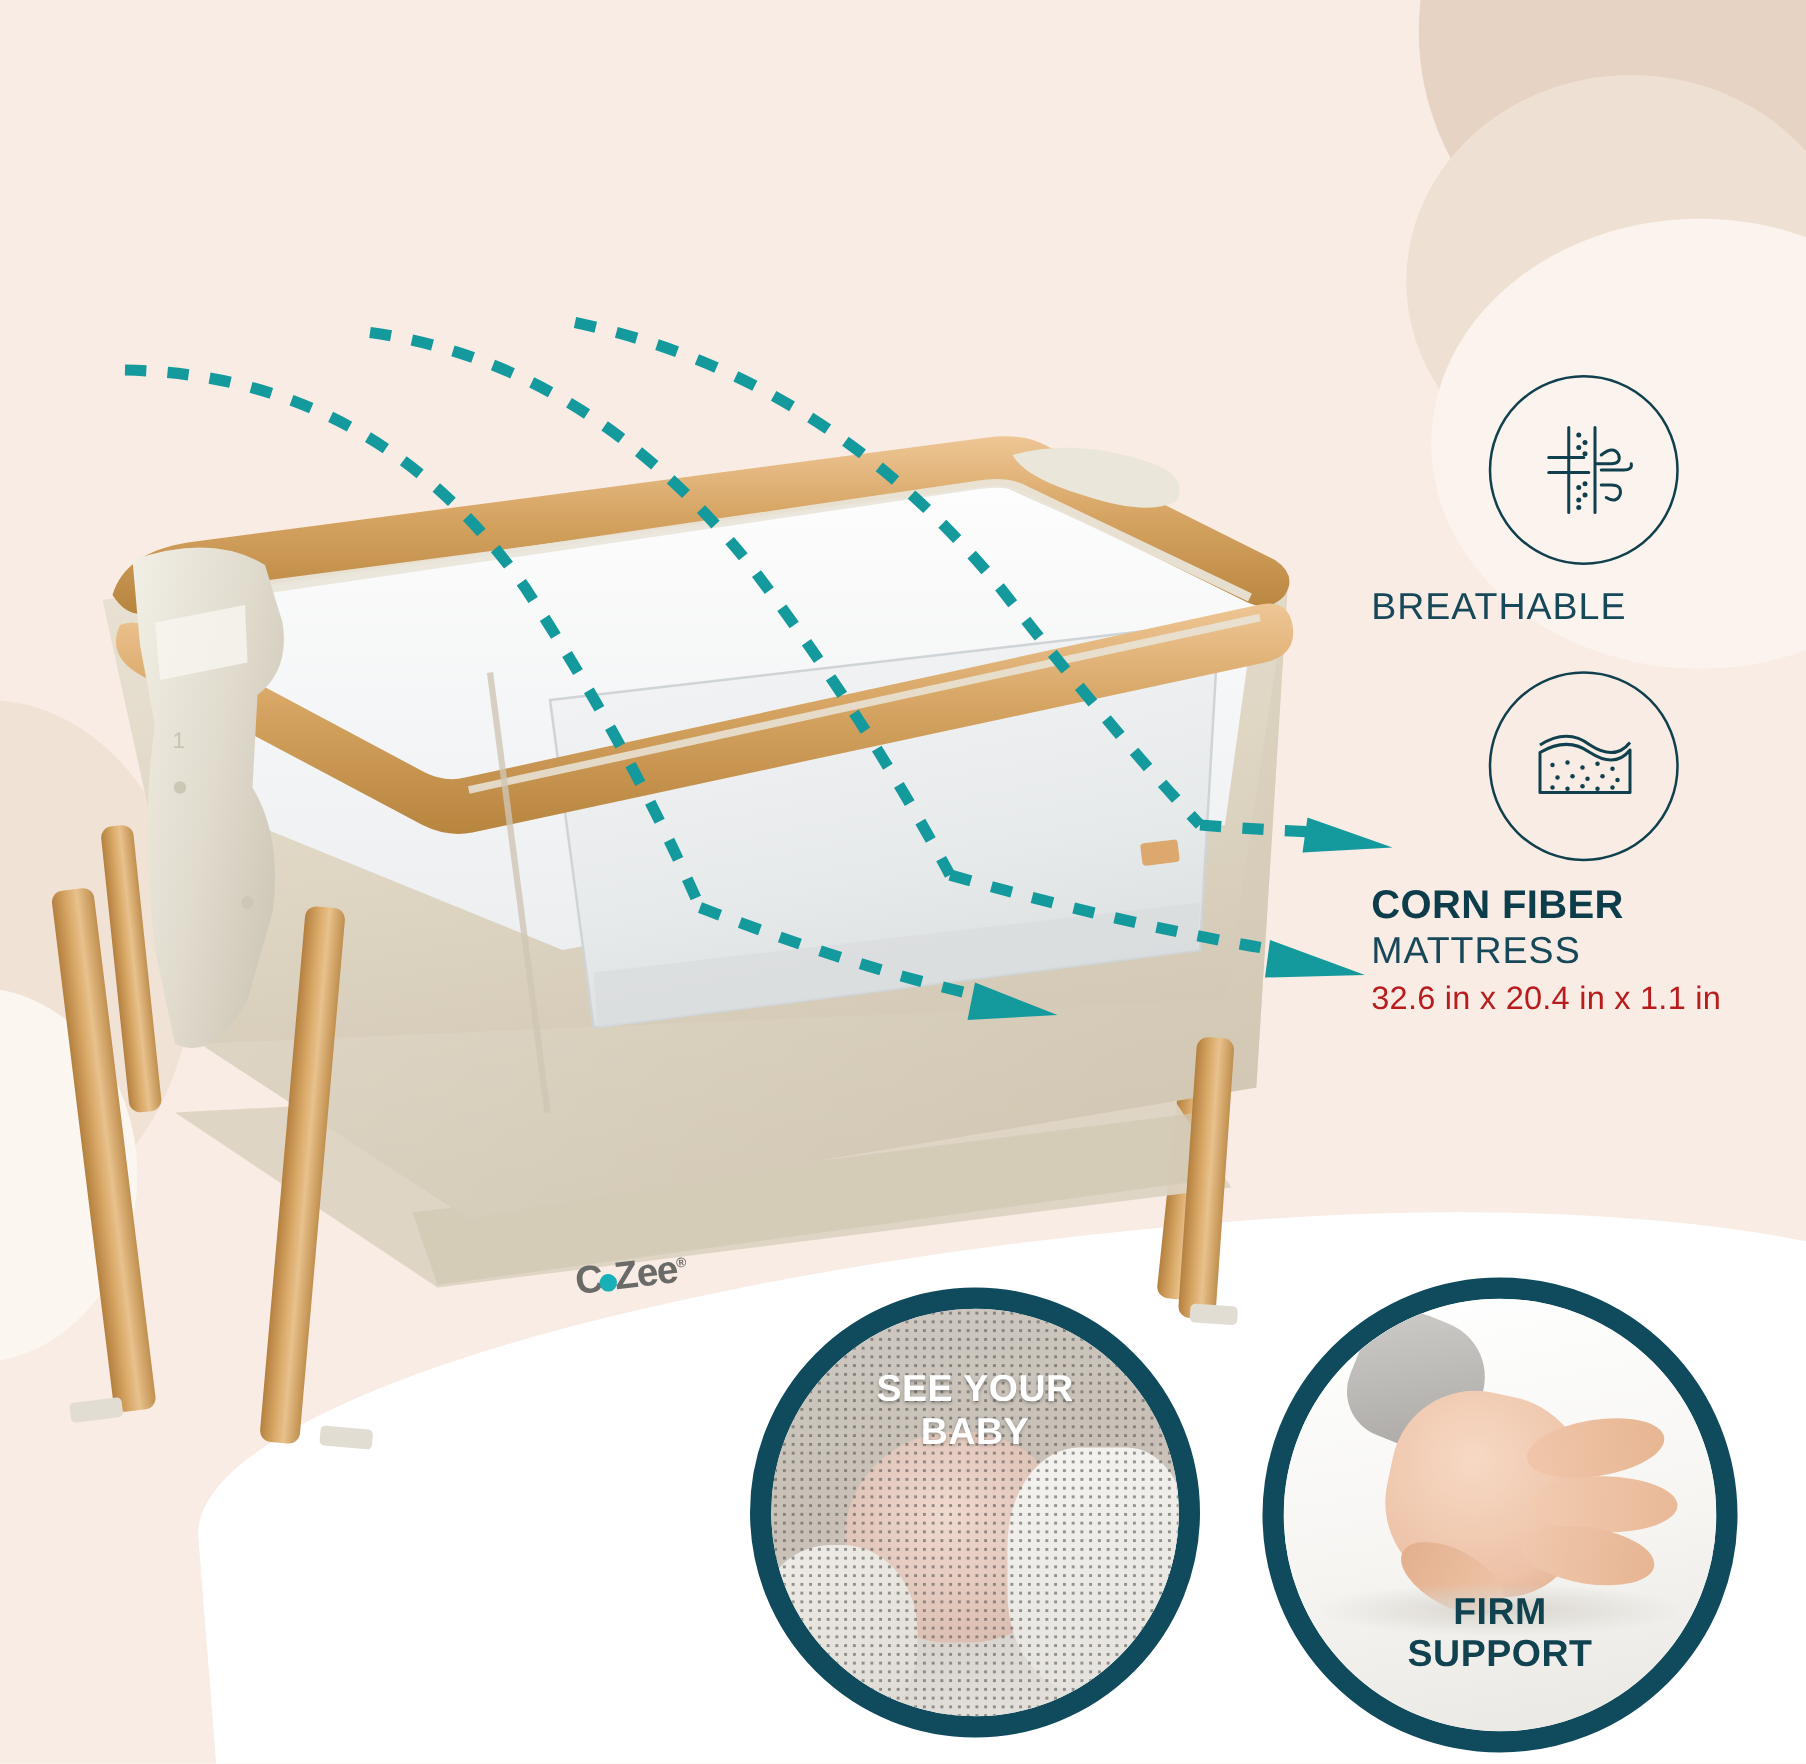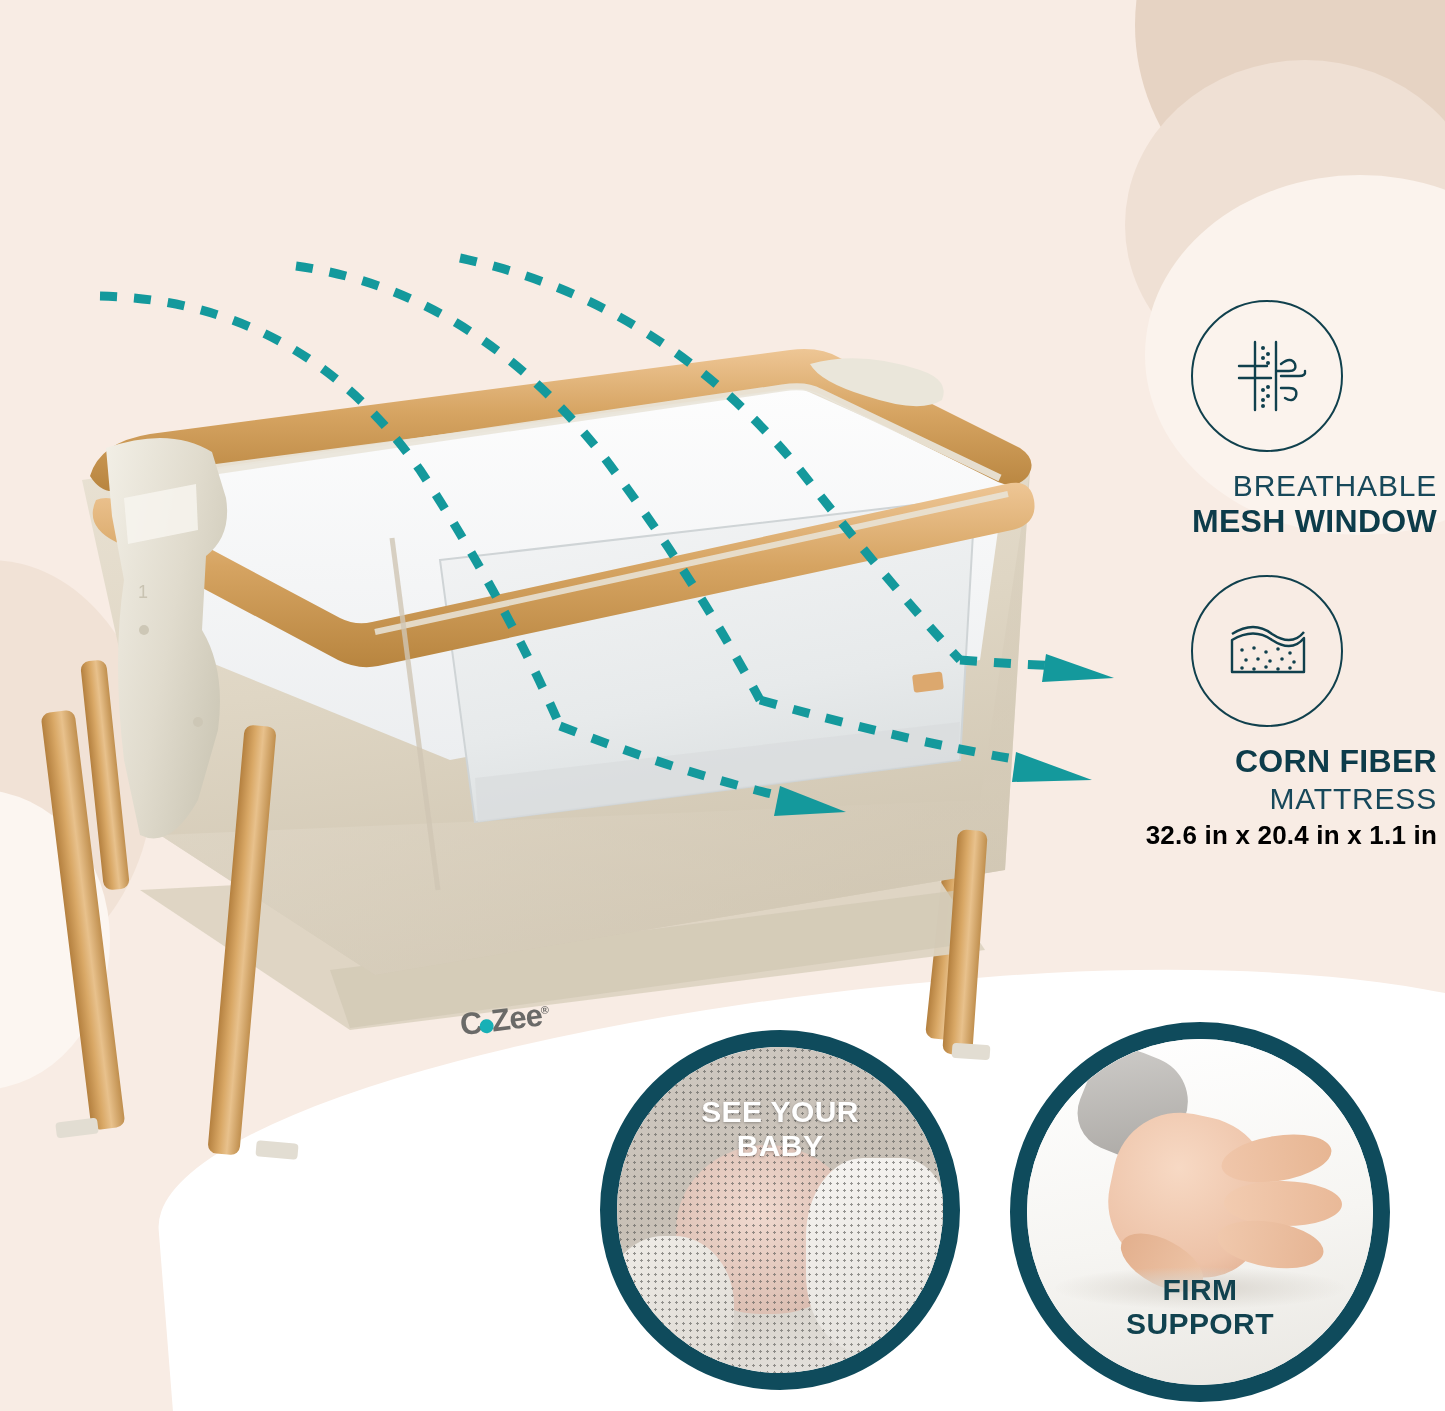--- a/index.html
+++ b/index.html
@@ -60,34 +60,34 @@
   .cozee-logo .dot{
     display:inline-block;width:14px;height:14px;border-radius:50%;
     background:#18b0b6;vertical-align:-1px;margin:0 -2px;
   }
   .cozee-logo .reg{font-size:11px;vertical-align:super;}
 
   
   .airflow{position:absolute;left:0;top:0;width:1160px;height:900px;pointer-events:none;}
 
   
-  .features{position:absolute;right:8px;top:300px;width:340px;text-align:right;}
+  .features{position:absolute;right:8px;top:300px;width:340px;text-align:left;}
   .feature{margin-bottom:34px;}
   .feature-icon{
     width:148px;height:148px;margin:0 auto 16px;border-radius:50%;
     border:2.5px solid #10404d;display:flex;align-items:center;justify-content:center;
   }
   .feat-line-light{
     color:#17485a;font-size:30px;font-weight:400;letter-spacing:.8px;line-height:1.18;
   }
   .feat-line-bold{
     color:#0d3c4a;font-size:32px;font-weight:700;letter-spacing:.3px;line-height:1.18;
   }
   .feat-dims{
-    color:#000000;font-size:26px;font-weight:700;margin-top:4px;letter-spacing:.2px;
+    color:#b91c1c;font-size:26px;font-weight:400;margin-top:4px;letter-spacing:.2px;
   }
 
   
   .inset{
     position:absolute;border-radius:50%;
     border:17px solid #0f4b5c;overflow:hidden;
     box-sizing:border-box;
   }
   .inset-photo{position:absolute;inset:0;}
   .inset-caption{
@@ -246,21 +246,20 @@
             <circle cx="42" cy="70" r="2"></circle>
               <circle cx="47" cy="66" r="2"></circle>
             <circle cx="42" cy="76" r="2"></circle>
           </g>
           <path d="M60 34 q10 -8 14 0 q2 7 -6 7 h-12"></path>
           <path d="M60 46 h18 q7 0 6 -5"></path>
           <path d="M60 58 h8 q9 0 7 8 q-3 7 -11 2"></path>
         </svg>
       </div>
       <div class="feat-line-light">BREATHABLE</div>
-      <div class="feat-line-bold">MESH WINDOW</div>
     </div>
 
     <div class="feature">
       <div class="feature-icon">
         <svg width="94" height="86" viewBox="0 0 94 86" fill="none" stroke="#10404d" stroke-width="2.4" stroke-linejoin="round">
           <path d="M12 26 q22 -14 40 0 q20 13 32 -2"></path>
           <path d="M12 32 q22 -13 40 0 q20 13 32 -2 v34 h-72 z"></path>
           <g fill="#10404d" stroke="none">
             <circle cx="22" cy="42" r="1.8"></circle>
               <circle cx="34" cy="40" r="1.8"></circle>

